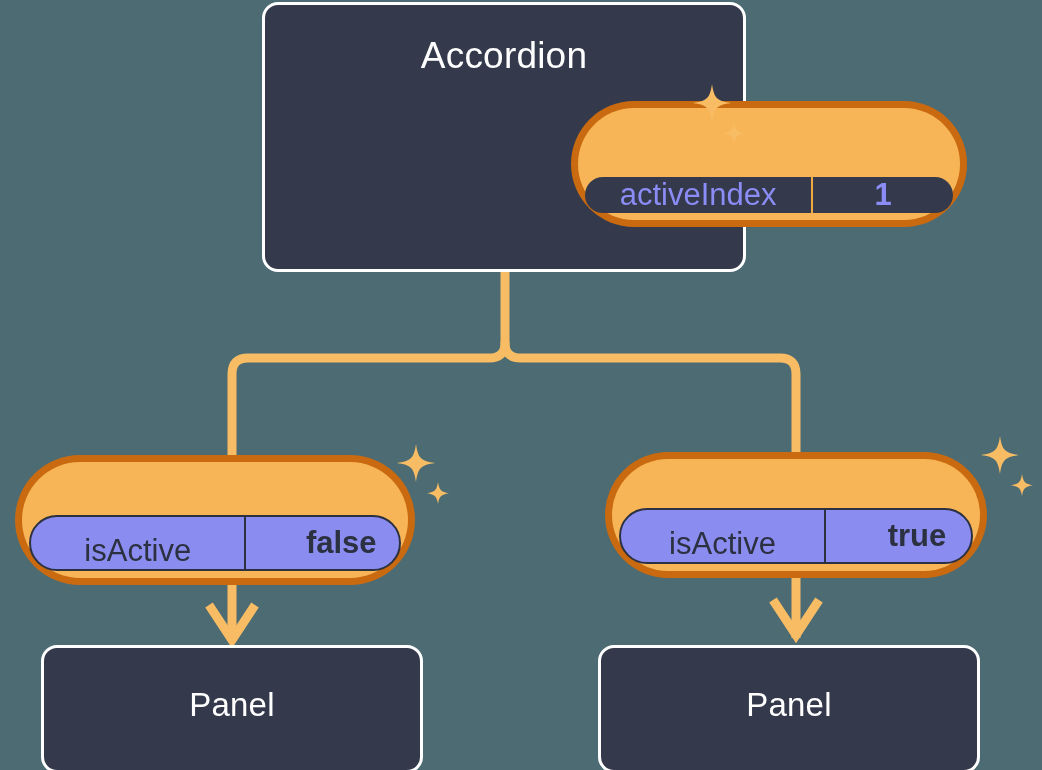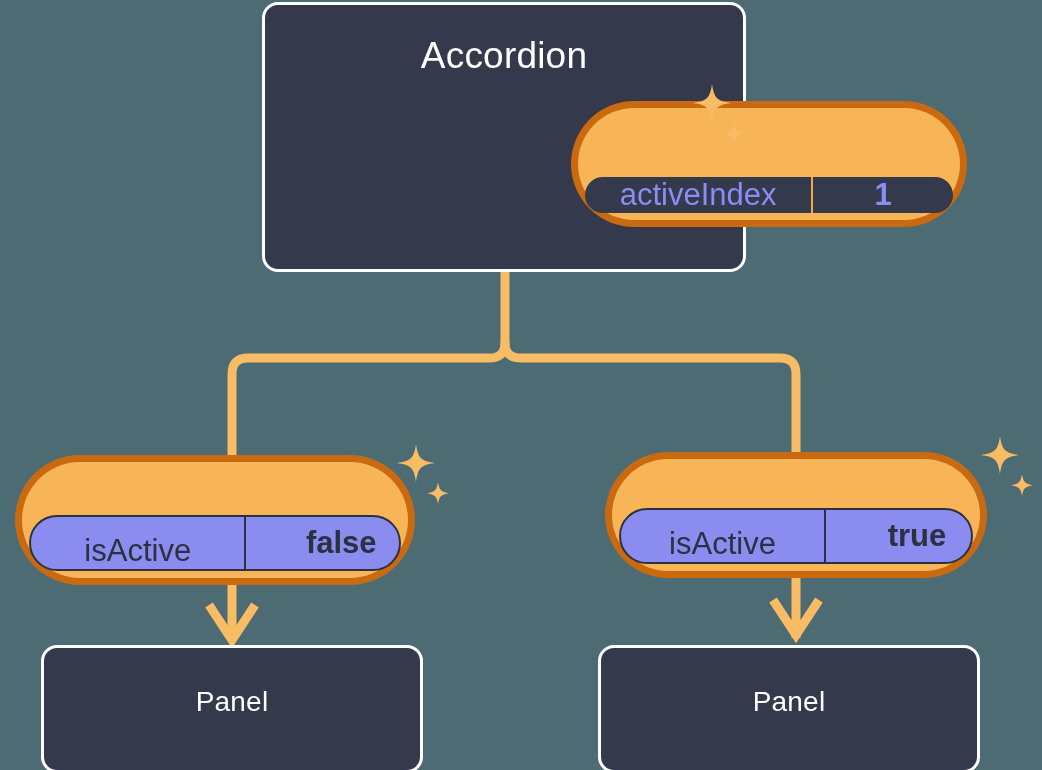--- a/index.html
+++ b/index.html
@@ -61,21 +61,21 @@
 
   .panel-card {
     top: 645px;
     width: 382px;
     height: 128px;
   }
   #panel-left  { left: 41px; }
   #panel-right { left: 598px; }
   .panel-card .card-title {
     top: 38px;
-    font-size: 28px;
+    font-size: 33px;
   }
 
   
   .pill {
     position: absolute;
     box-sizing: border-box;
     display: flex;
     align-items: stretch;
     border-radius: 999px;
   }

